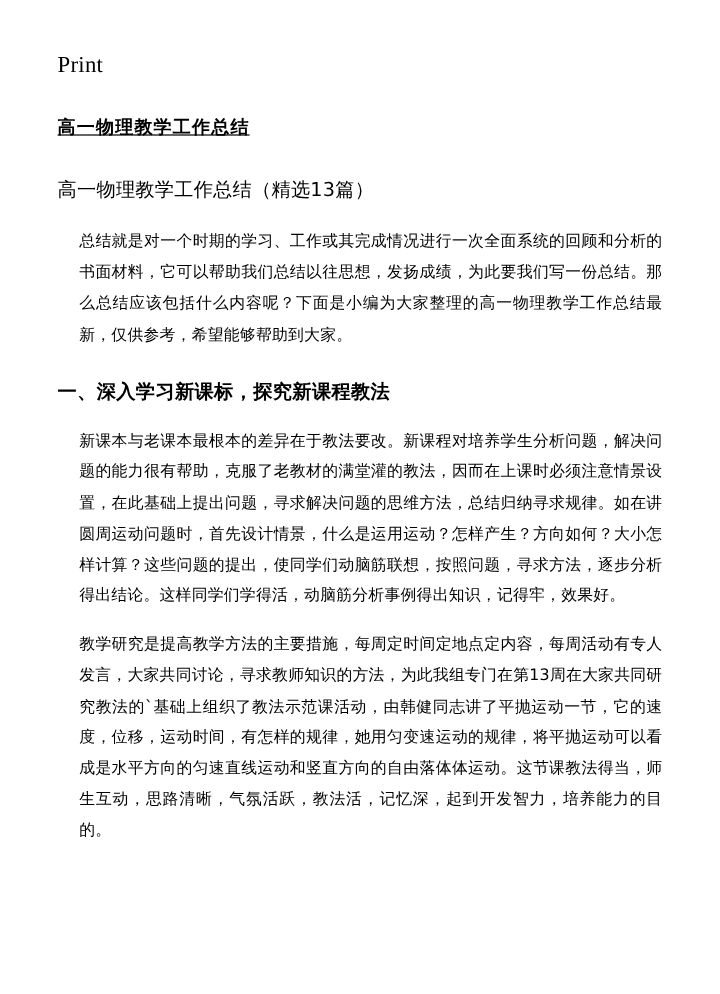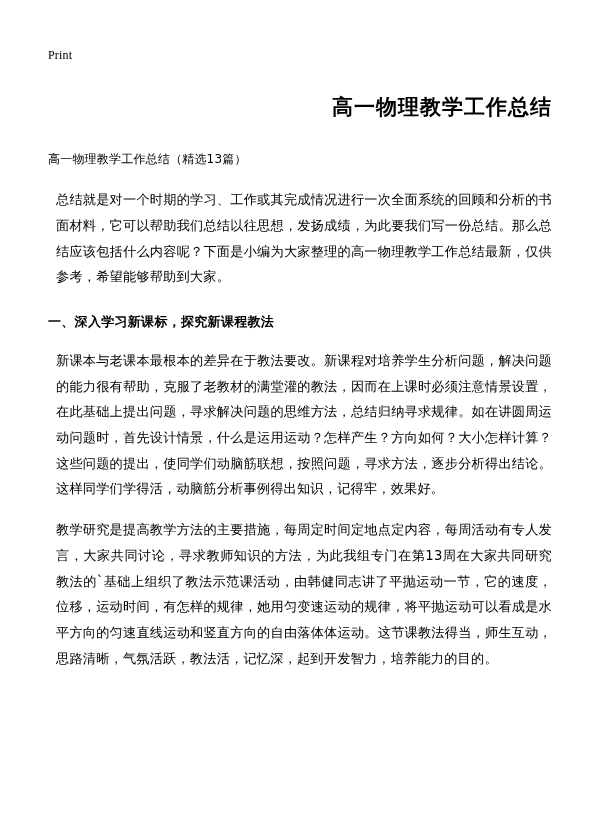--- a/index.html
+++ b/index.html
@@ -15,57 +15,58 @@
   }
   .page {
     position: relative;
     width: 600px;
     min-height: 828px;
     box-sizing: border-box;
     padding: 44px 48px 20px 48px;
   }
   .print-link {
     font-family: "Liberation Serif", "DejaVu Serif", serif;
-    font-size: 12px;
+    font-size: 19px;
     color: #000;
     text-decoration: none;
     letter-spacing: 0.2px;
     display: inline-block;
     margin-bottom: 22px;
   }
   .doc-title {
-    text-align: right;
-    font-size: 21px;
+    text-align: left;
+    font-size: 15px;
     font-weight: bold;
     letter-spacing: 1px;
     margin: 8px 0 26px 0;
     line-height: 1.4;
+    text-decoration: underline;
   }
   .para {
     font-size: 13.2px;
     line-height: 1.95;
     text-align: justify;
-    margin: 0 0 15px 8px;
+    margin: 0 0 15px 18px;
     letter-spacing: 0.2px;
   }
   .sub-line {
-    font-size: 12px;
+    font-size: 16px;
     line-height: 1.9;
     margin: 0 0 16px 0;
     letter-spacing: 0.2px;
   }
   .h-section {
     font-size: 13.8px;
     font-weight: bold;
     line-height: 1.9;
     margin: 20px 0 13px 0;
     letter-spacing: 0.3px;
   }
   .h-sub {
-    font-size: 13px;
+    font-size: 16px;
     font-weight: bold;
     line-height: 1.9;
     margin: 20px 0 13px 0;
     letter-spacing: 0.3px;
   }
 </style>
 </head>
 <body>
 
 <div class="page">

